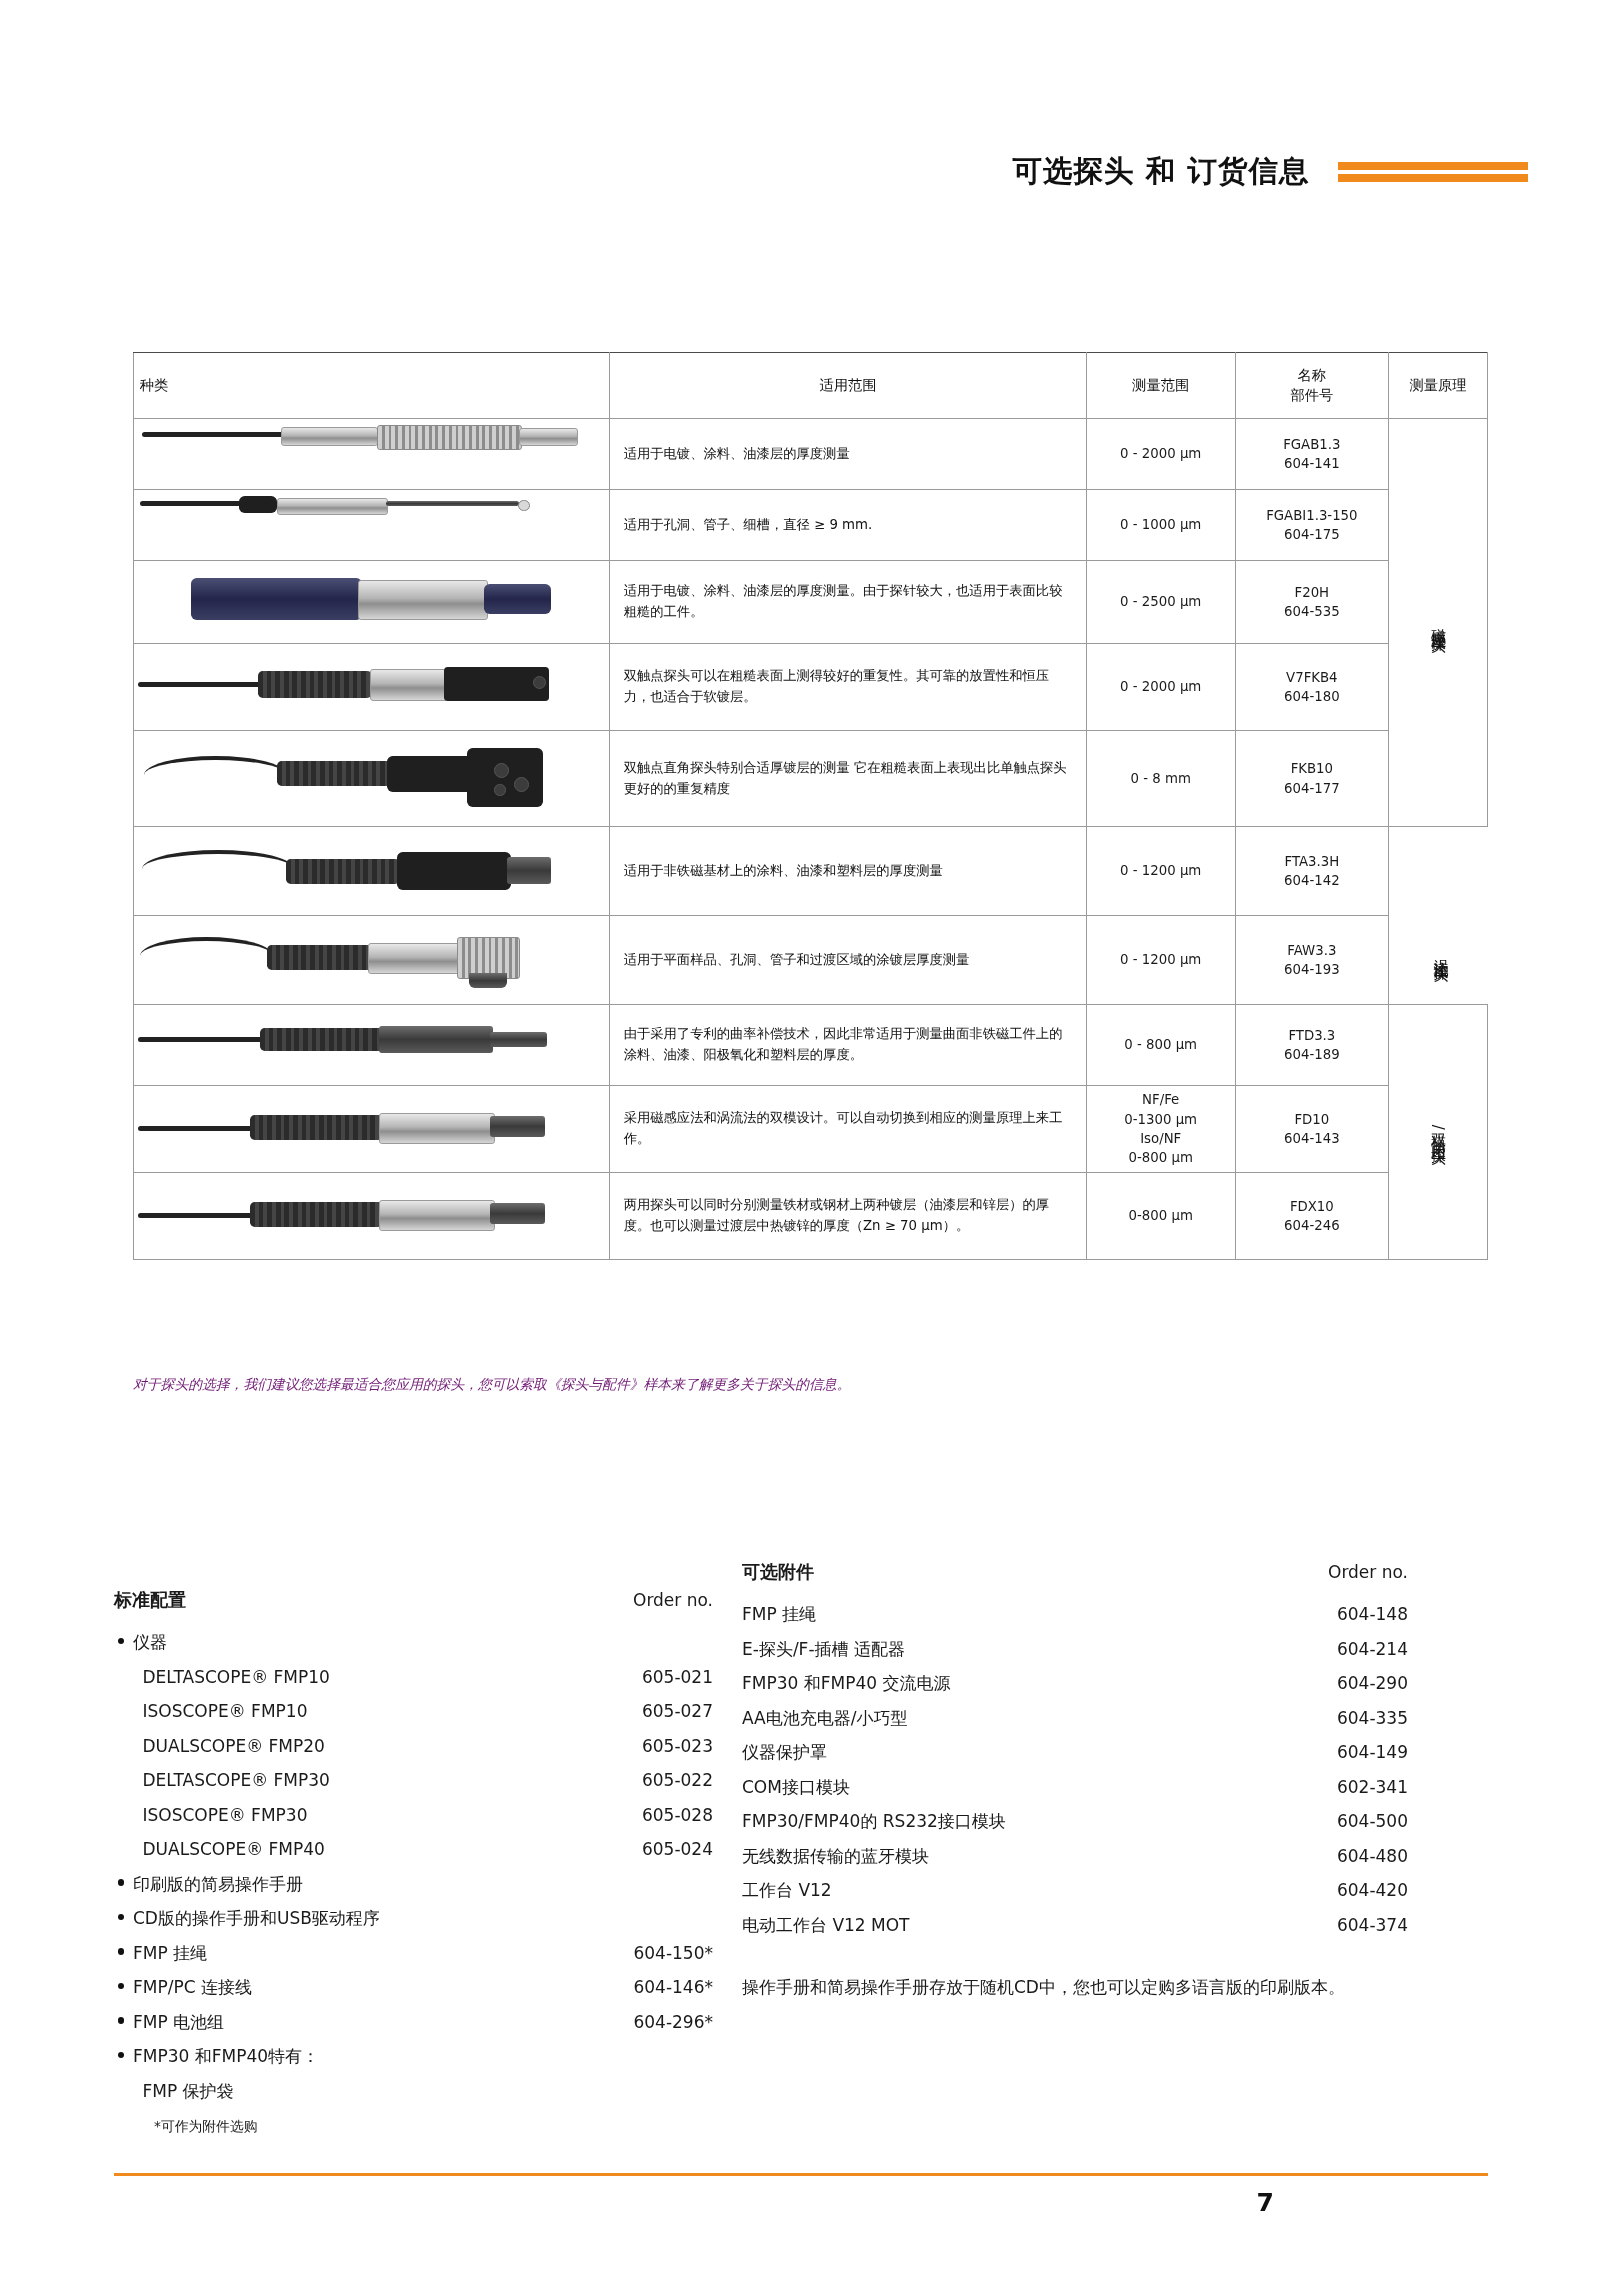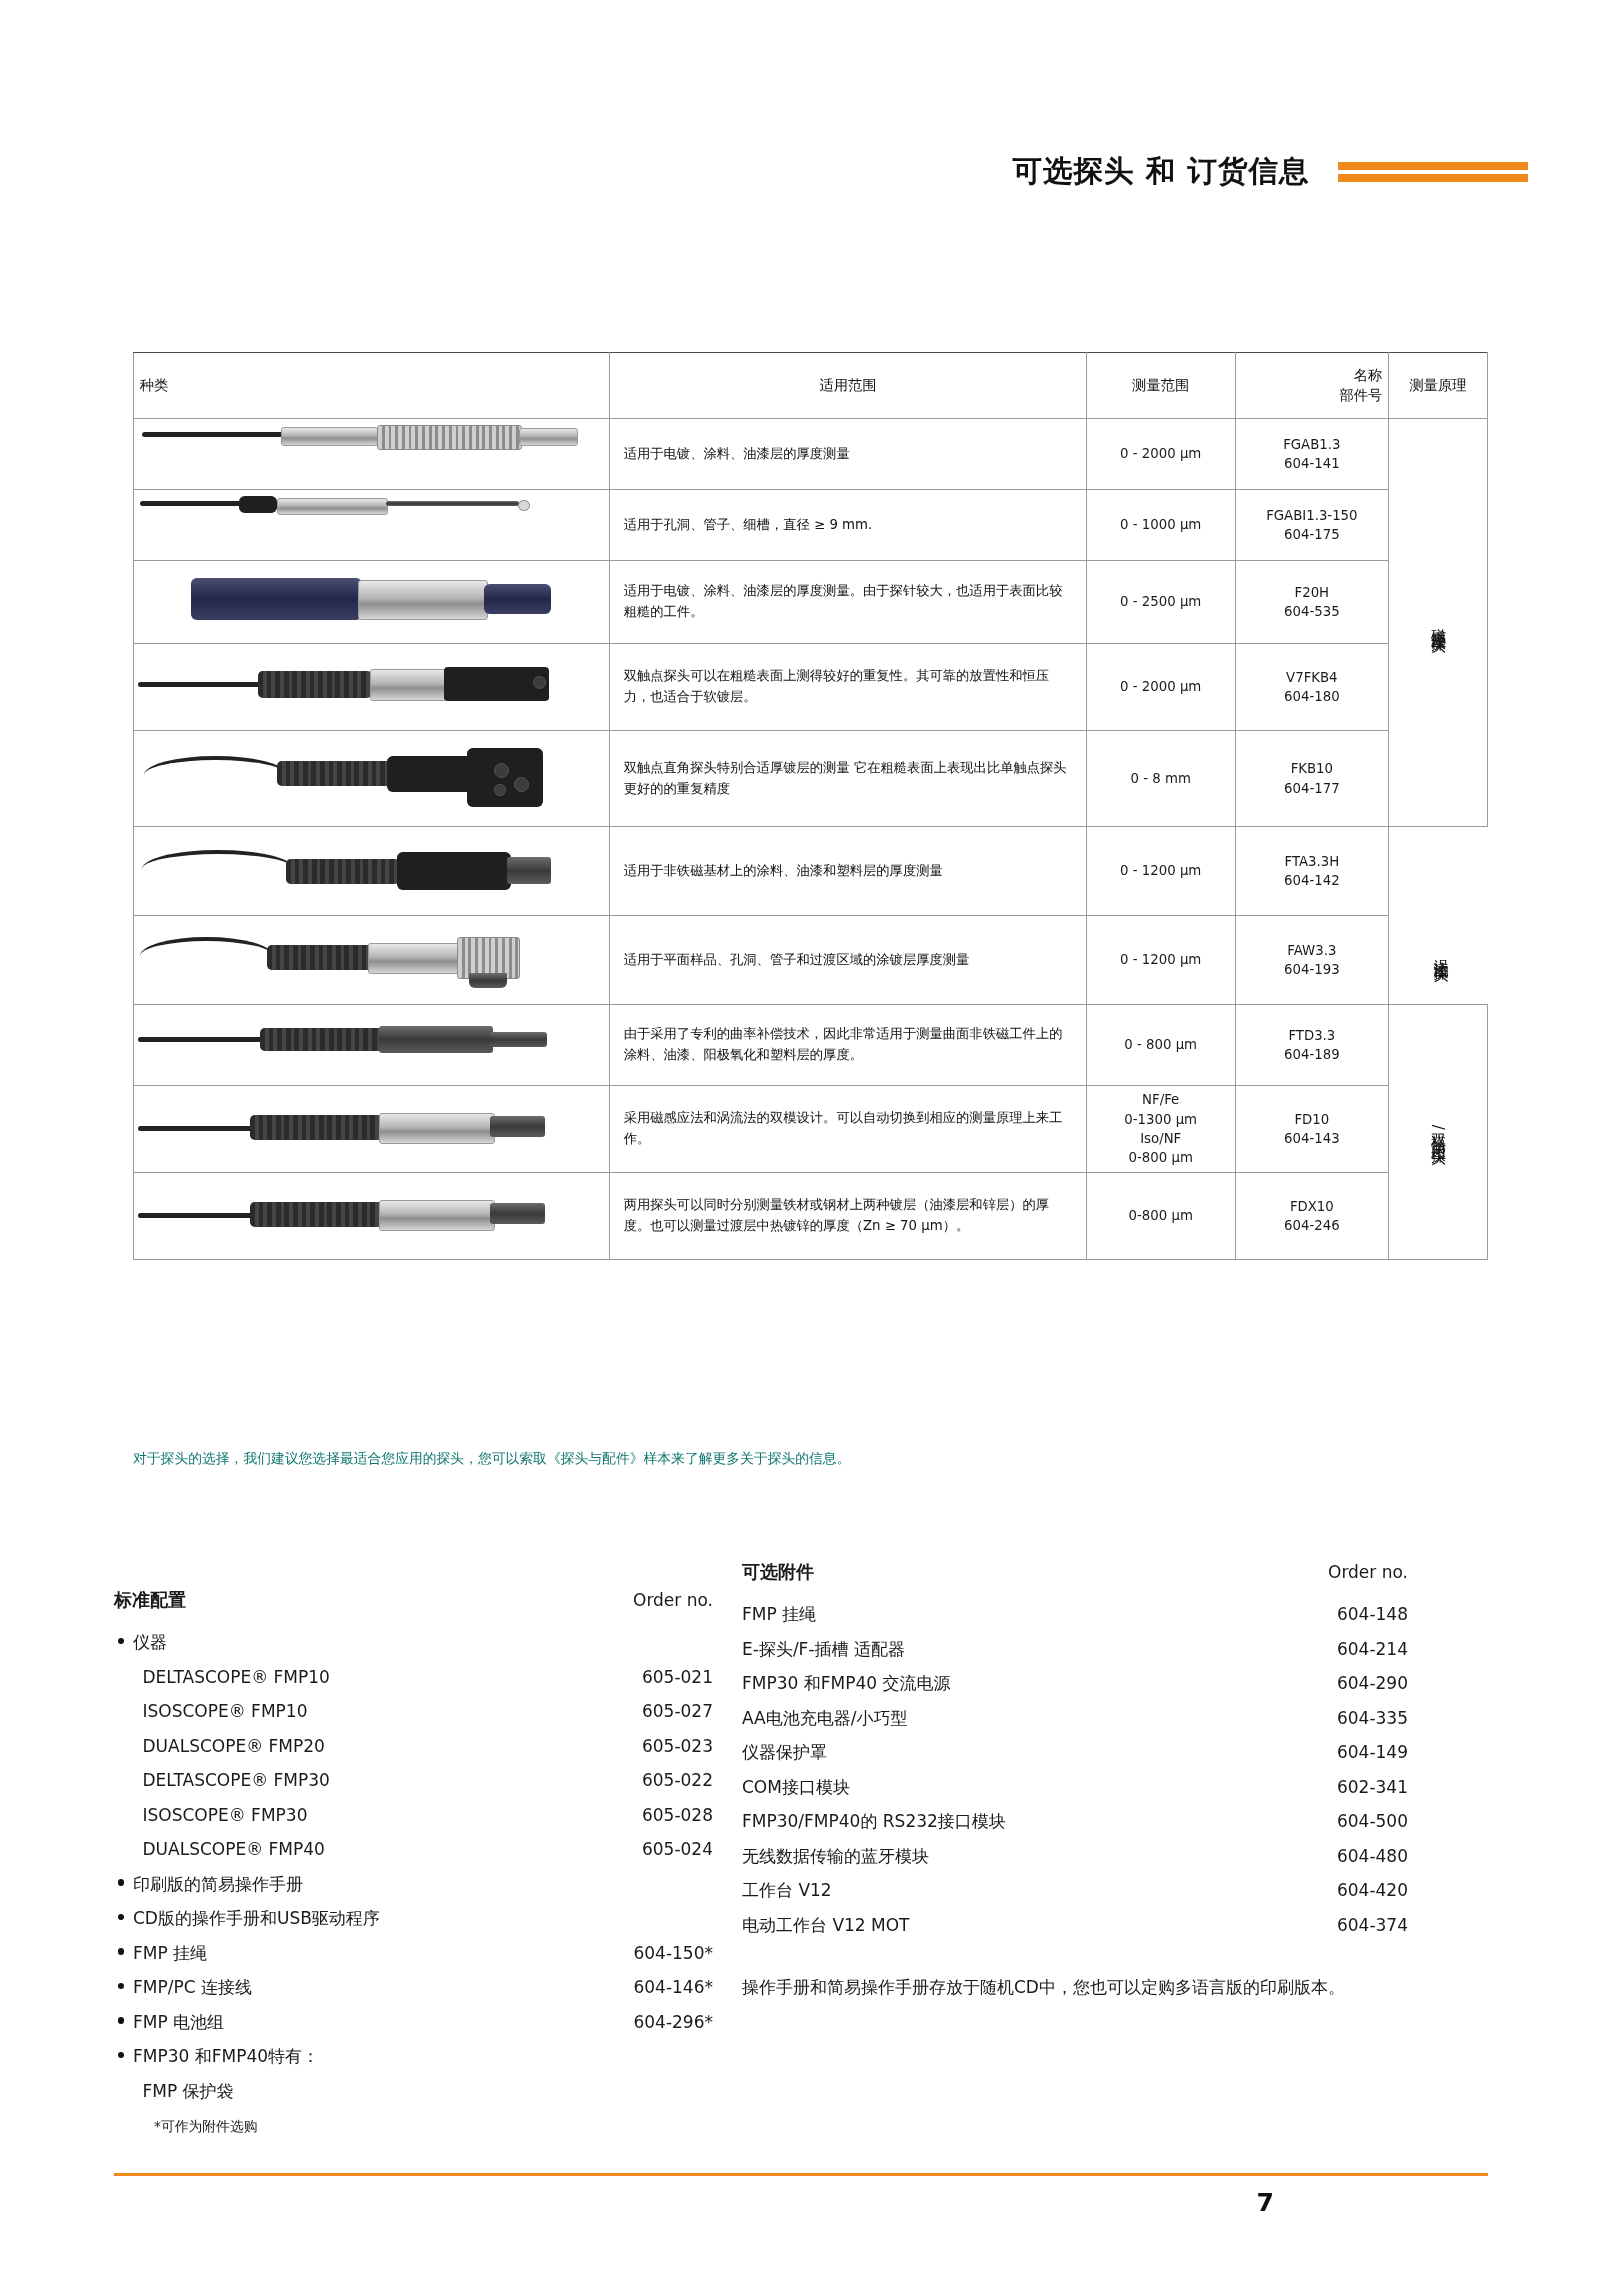--- a/index.html
+++ b/index.html
@@ -47,21 +47,21 @@
   }
   .col-img{width:457px;}
   .col-app{width:457px;}
   .col-range{width:143px;}
   .col-name{width:147px;}
   .col-principle{width:95px;}
 
   thead .th-kind{text-align:left;padding-left:19px;}
   thead .th-app{text-align:center;}
   thead .th-range{margin-left:46px;}
-  thead .th-name{text-align:right;line-height:1.35;}
+  thead .th-name{text-align:center;line-height:1.35;}
   thead .th-principle{text-align:center;border:none;border-bottom:none;}
 
   td.cell-img{padding:0;background:#ffffff;position:relative;height:70px;}
   td.cell-app{padding:9.5px 13.3px;line-height:1.55;font-size:13.8px;color:#111;}
   td.cell-range{text-align:center;font-size:13.8px;line-height:1.45;}
   td.cell-name{text-align:center;font-size:13.8px;line-height:1.45;margin-left:24px;}
 
   
   td.cell-principle{
     border-left:1px solid #9a9a9a;border-right:none;border-top:none;border-bottom:none;
@@ -102,22 +102,22 @@
   .blue{
     position:absolute;border-radius:5.7px;
     background:linear-gradient(180deg,#4b4f74 0%,#23264a 50%,#3a3e63 100%);
   }
   .tipball{position:absolute;border-radius:50%;background:#d9d9d9;border:1px solid #888;}
   .blackblock{position:absolute;background:#1f1f1f;border-radius:5.7px;}
   .smallknob{position:absolute;border-radius:50%;background:#3c3c3c;border:1px solid #555;}
 
   
   .note{
-    position:absolute;left:133px;top:1450px;width:1351px;
-    font-size:13.8px;color:#0f766e;
+    position:absolute;left:133px;top:1376px;width:1351px;
+    font-size:13.8px;color:#701a75;font-style:italic;
   }
 
   
   .orders{position:absolute;left:114px;top:1560px;width:1370px;}
   .ord-col{position:absolute;top:0;}
   .ord-left{left:0;width:599px;margin-top:28px;}
   .ord-right{left:628px;width:666px;}
   .ord-head{display:flex;justify-content:space-between;align-items:baseline;font-weight:bold;font-size:18px;margin-bottom:13.3px;}
   .ord-head .num{font-weight:normal;font-size:17px;}
   .ord-row{display:flex;justify-content:space-between;align-items:baseline;font-size:17px;line-height:2.03;}

